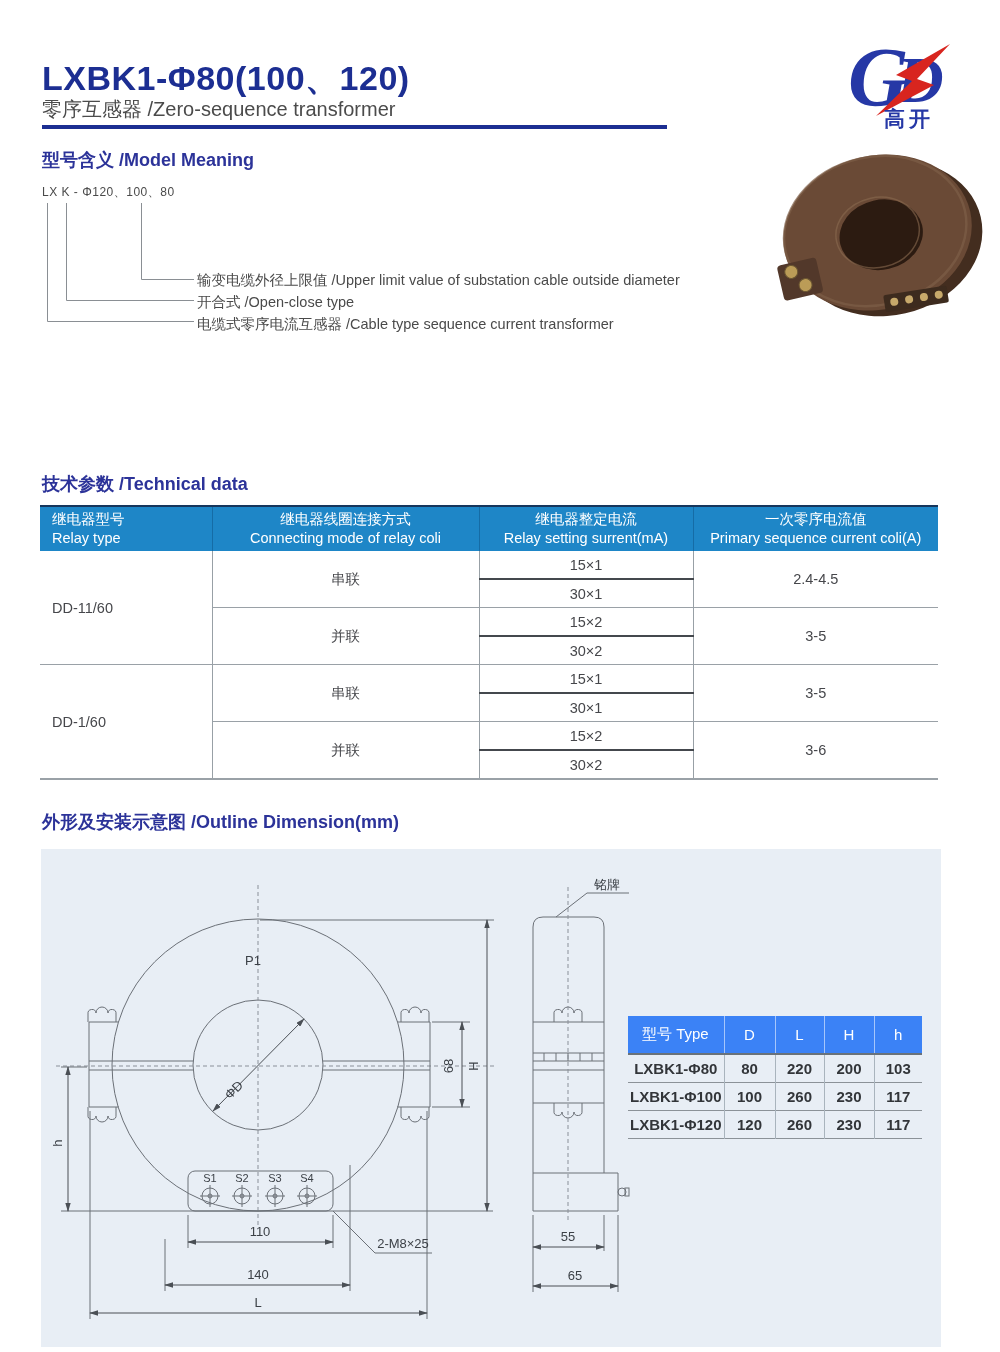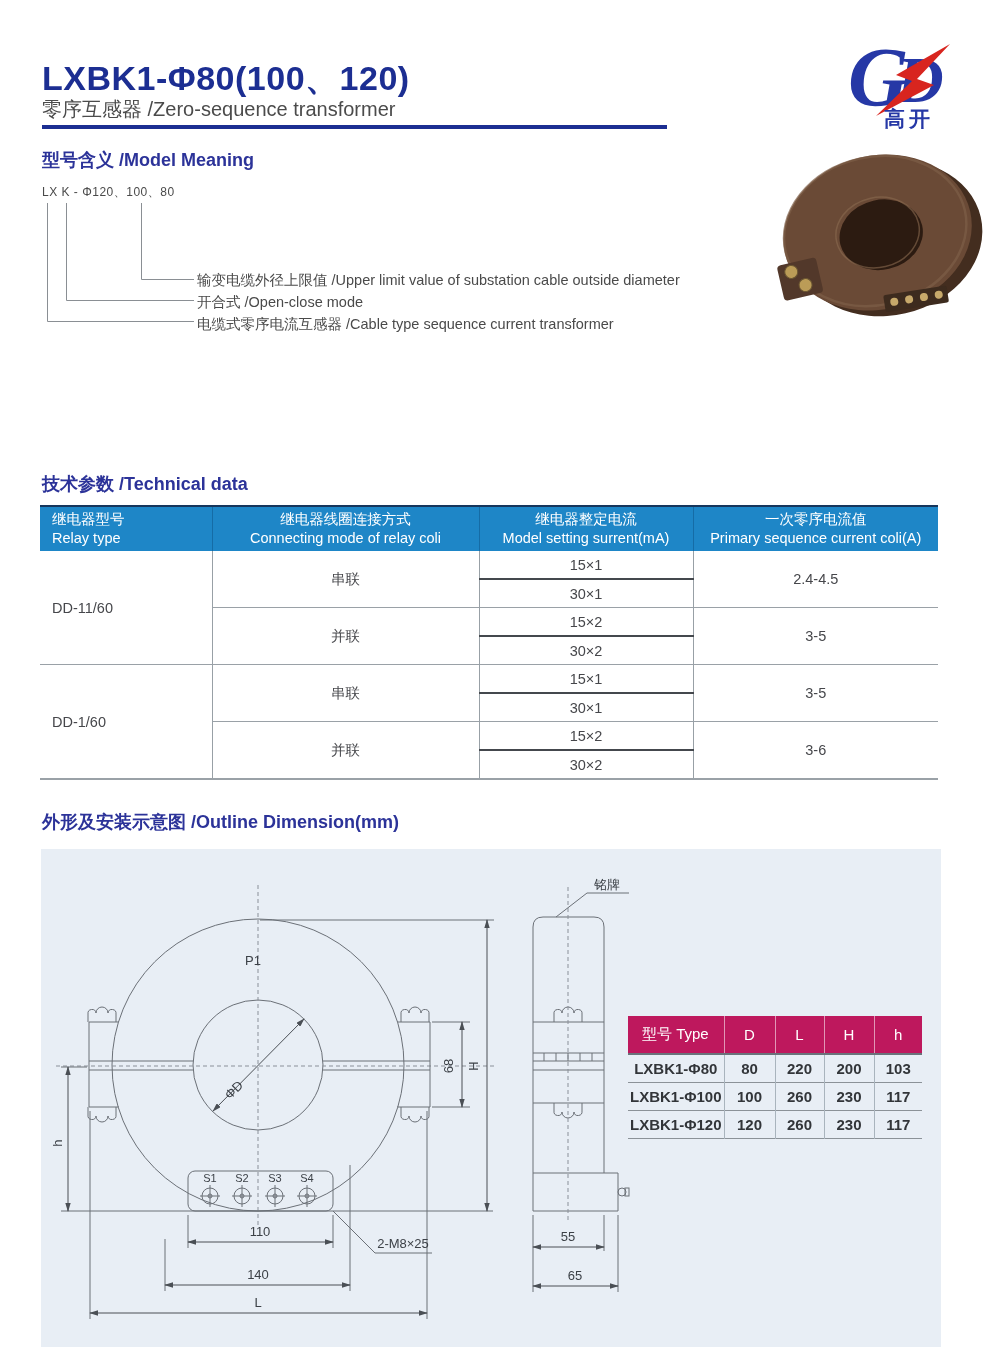--- a/index.html
+++ b/index.html
@@ -36,21 +36,21 @@
 
   
   .panel{position:absolute;left:41px;top:849px;width:900px;height:498px;background:#e8eef5;}
   .drawing{position:absolute;left:0;top:0;}
   .drawing text{font-family:"Liberation Sans",sans-serif;font-size:13px;fill:#3c4147;}
   .drawing .term-label{font-size:11px;}
 
   
   .dim-table{position:absolute;left:587px;top:167px;width:294px;border-collapse:collapse;
              font-size:15px;color:#323539;border-bottom:1px solid #8b9298;}
-  .dim-table th{background:#be185d;color:#fff;font-weight:normal;height:35px;font-size:15px;
+  .dim-table th{background:#3b82f6;color:#fff;font-weight:normal;height:35px;font-size:15px;
                 border-bottom:2px solid #69727a;}
   .dim-table th + th{border-left:1px solid rgba(255,255,255,.55);}
   .dim-table th.left{text-align:left;padding-left:14px;}
   .dim-table td{height:25px;text-align:center;font-weight:bold;}
   .dim-table td + td{border-left:1px solid #a9b4bd;}
   .dim-table tr + tr td{border-top:1px solid #8b9298;}
 </style>
 </head>
 <body>
 
@@ -72,21 +72,21 @@
   <div class="sec-heading" style="top:148px;text-align:right;">型号含义 /Model Meaning</div>
   <div class="model-code">LX K - Φ120、100、80</div>
   <svg class="model-lines" width="640" height="130">
     <g stroke="#8a8f94" stroke-width="1" fill="none">
       <path d="M5.5,2 V120.5 H152"></path>
       <path d="M24.5,2 V99.5 H152"></path>
       <path d="M99.5,2 V78.5 H152"></path>
     </g>
   </svg>
   <div class="model-label" style="top:271px;">输变电缆外径上限值 /Upper limit value of substation cable outside diameter</div>
-  <div class="model-label" style="top:293px;">开合式 /Open-close mode</div>
+  <div class="model-label" style="top:293px;">开合式 /Open-close type</div>
   <div class="model-label" style="top:315px;">电缆式零序电流互感器 /Cable type sequence current transformer</div>
 
   <svg style="position:absolute;left:768px;top:150px;" width="228" height="170" viewBox="0 0 228 170">
     <g transform="rotate(-13 112 84)">
       <ellipse cx="119" cy="90" rx="95" ry="77" fill="#432d1f"></ellipse>
       <ellipse cx="110" cy="82" rx="95" ry="77" fill="#6a4a36"></ellipse>
       <ellipse cx="108" cy="80" rx="92" ry="74" fill="none" stroke="#7e5e47" stroke-width="2.5" opacity="0.7"></ellipse>
       <ellipse cx="113" cy="85" rx="42" ry="35" fill="#2c1b11"></ellipse>
       <ellipse cx="110" cy="82" rx="42" ry="35" fill="none" stroke="#8a6a50" stroke-width="1.5" opacity="0.6"></ellipse>
       <rect x="4" y="92" width="40" height="36" rx="4" fill="#52382a"></rect>
@@ -116,21 +116,21 @@
         <th class="left">
           <div>继电器型号</div>
           <div>Relay type</div>
         </th>
         <th>
           <div>继电器线圈连接方式</div>
           <div>Connecting mode of relay coli</div>
         </th>
         <th>
           <div>继电器整定电流</div>
-          <div>Model setting surrent(mA)</div>
+          <div>Relay setting surrent(mA)</div>
         </th>
         <th>
           <div>一次零序电流值</div>
           <div>Primary sequence current coli(A)</div>
         </th>
       </tr>
     </thead>
     <tbody>
       <tr>
         <td class="left" rowspan="4">DD-11/60</td>

